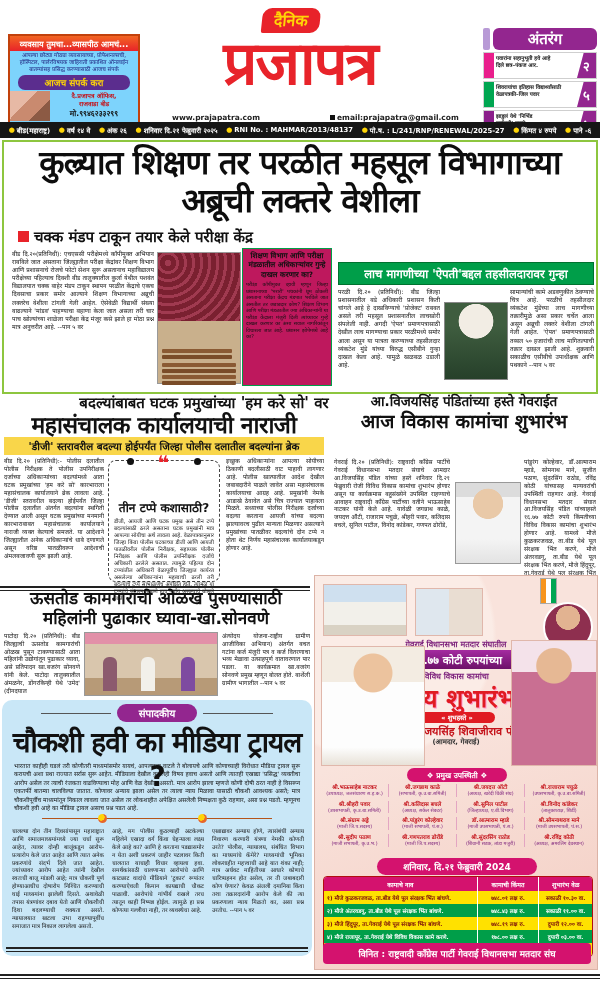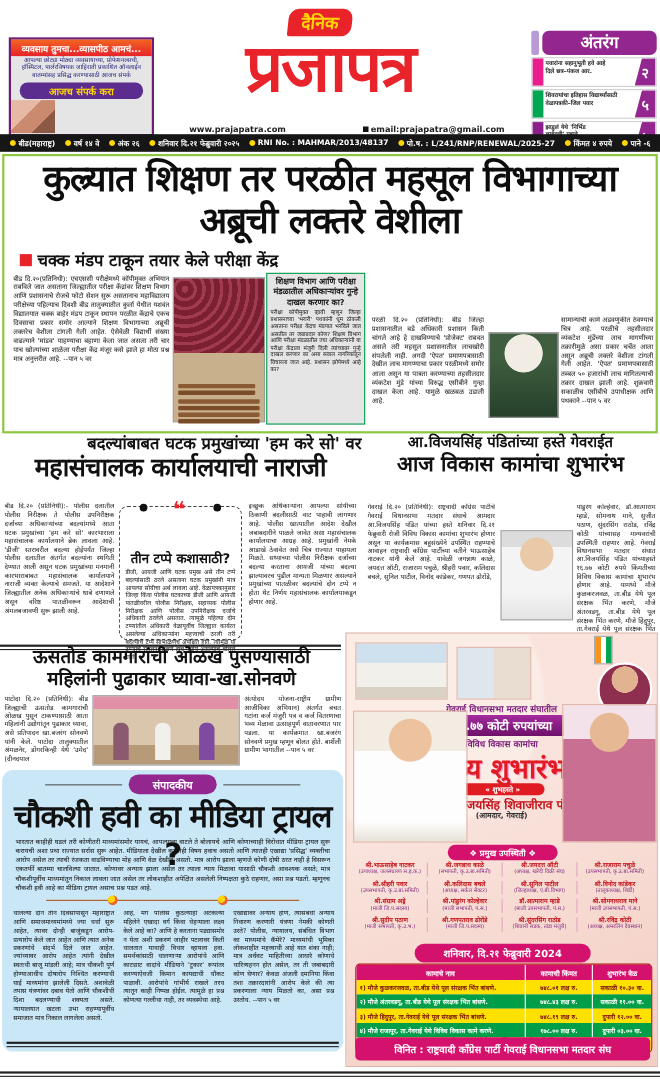--- a/index.html
+++ b/index.html
@@ -2,21 +2,21 @@
 <html><head>
 <meta charset="utf-8">
 <style>
   html,body{margin:0;padding:0;background:#e9e9e9;}
   .page{position:relative;width:600px;height:982px;background:#fff;overflow:hidden;
         font-family:"DejaVu Sans",sans-serif;color:#111;}
   .abs{position:absolute;}
   .j{text-align:justify;}
 
   
-  .mh-ad{left:8px;top:34px;width:128px;height:86px;border:2px solid #701a75;background:#e5e5e5;font-size:6px;}
+  .mh-ad{left:8px;top:34px;width:128px;height:86px;border:2px solid #c2410c;background:#7dd3fc;font-size:6px;}
   .mh-ad-title{background:linear-gradient(#f26522,#e8232a);color:#fff;font-weight:bold;font-size:8px;text-align:center;padding:2px 1px;}
   .mh-ad-lines{color:#1a1a7a;text-align:center;line-height:1.25;padding:1px 2px;font-size:5.6px;}
   .mh-ad-cta{background:#5b2d8e;color:#ffd506;font-weight:bold;font-size:9px;text-align:center;border-radius:7px;margin:1px 8px;padding:1px 0;}
   .mh-ad-bot{display:flex;align-items:stretch;}
   .mh-ad-photo{width:40px;height:30px;background:linear-gradient(135deg,#e7b9a5 0 40%,#c98a6f 40% 70%,#8c5a44 70%);}
   .mh-ad-contact{flex:1;text-align:center;color:#c41118;font-weight:bold;font-size:6.4px;line-height:1.3;padding-top:1px;}
   .mh-ad-phone{color:#111;font-size:7.5px;}
   .dainik{left:262px;top:8px;background:#e8232a;color:#ffd506;font-weight:bold;font-size:16px;padding:1px 12px 2px;border-radius:9px 9px 9px 2px;transform:skewX(-6deg);}
   .paper-title{left:140px;top:24px;width:320px;text-align:center;font-size:60px;line-height:1.3;font-weight:900;color:#e8232a;letter-spacing:-2px;}
   .site{top:113px;font-size:7.5px;font-weight:bold;color:#222;}
@@ -38,21 +38,21 @@
   .lead{left:2px;top:140px;width:592px;height:250px;border:2.5px solid #8dc63f;background:#fff;}
   .lead-h{left:6px;top:2px;width:580px;font-size:33px;line-height:1.14;font-weight:900;text-align:center;color:#0d0d0d;letter-spacing:-1px;}
   .lead-sub{left:14px;top:84px;font-size:15px;font-weight:900;display:flex;align-items:center;gap:5px;}
   .red-sq{display:inline-block;width:11px;height:11px;background:#e8232a;}
   .lead-body{left:8px;top:108px;width:142px;height:136px;font-size:6.1px;line-height:1.33;overflow:hidden;}
   .lead-photo{left:153px;top:110px;width:82px;height:130px;background:
       linear-gradient(180deg, rgba(0,0,0,0) 0 52%, #c9b08c 52% 100%),
       repeating-radial-gradient(circle at 10px 10px,#a03a50 0 3px,#7a2030 3px 8px);
       border:1px solid #999;}
   .bench{position:absolute;left:4px;background:#8a5a33;height:4px;border-radius:1px;box-shadow:0 6px 0 #7a4c28;}
-  .gbox{left:238px;top:106px;width:90px;height:138px;border:1.5px solid #009e49;background:#e5e5e5;padding:2px 3px;box-sizing:border-box;}
+  .gbox{left:238px;top:106px;width:90px;height:138px;border:1.5px solid #009e49;background:#be185d;padding:2px 3px;box-sizing:border-box;}
   .gbox-t{font-size:7.3px;font-weight:900;text-align:center;line-height:1.3;color:#111;}
   .gbox-b{font-size:5px;line-height:1.3;margin-top:2px;}
   .lr-head{left:334px;top:120px;width:256px;background:#009e49;border:1px solid #00722f;color:#fff;font-size:11.5px;font-weight:900;text-align:center;padding:3px 0;box-sizing:border-box;}
   .lr-col{top:146px;height:98px;font-size:6.1px;line-height:1.33;overflow:hidden;}
   .lr-photo{left:440px;top:160px;width:62px;height:76px;background:
       radial-gradient(circle at 50% 24%, #f2ede4 0 26%, rgba(0,0,0,0) 27%),
       linear-gradient(180deg,#3f5d3f 0 30%,#26402a 100%);border:1px solid #888;}
 
   
   .s2l-h1{left:0;top:392px;width:328px;font-size:15px;font-weight:900;text-align:center;margin-left:40px;}
@@ -140,20 +140,25 @@
 <body>
 
 <div class="page">
 
   <div class="abs mh-ad">
     <div class="mh-ad-title">व्यवसाय तुमचा...व्यासपीठ आमचं...</div>
     <div class="mh-ad-lines">आपल्या छोट्या मोठ्या व्यवसायाच्या, प्रोफेशनल्सची, हॉस्पिटल, पार्लरविषयक जाहिराती प्रकाशित ऑनलाईन बातम्यांसह प्रसिद्ध करण्यासाठी आजच संपर्क</div>
     <div class="mh-ad-cta">आजच संपर्क करा</div>
     <div class="mh-ad-bot">
       <div class="mh-ad-photo"></div>
+      <div class="mh-ad-contact">
+        <div style="white-space:pre-line">दै.प्रजापत्र ऑफिस,
+राजवाडा बीड</div>
+        <div class="mh-ad-phone">मो.९९४६२३३२९९</div>
+      </div>
     </div>
   </div>
 
   <div class="abs dainik">दैनिक</div>
   <div class="abs paper-title">प्रजापत्र</div>
   <div class="abs site" style="left:172px;">www.prajapatra.com</div>
   <div class="abs site" style="left:330px;">
     <span class="email-dot"></span><span>email:prajapatra@gmail.com</span>
   </div>
 
@@ -230,27 +235,29 @@
       <span class="bench" style="bottom:30px;width:70px;"></span>
       <span class="bench" style="bottom:16px;width:74px;"></span>
       <span class="bench" style="bottom:4px;width:74px;"></span>
     </div>
 
     <div class="abs gbox">
       <div class="gbox-t">शिक्षण विभाग आणि परीक्षा मंडळातील अधिकाऱ्यांवर गुन्हे दाखल करणार का?</div>
       <div class="gbox-b j">परीक्षा कॉपीमुक्त व्हावी म्हणून जिल्हा प्रशासनाच्या 'भरारी' पथकांनी धूम ठोकली असताना परीक्षा केंद्रच मंडपात भरविले जात असतील तर जबाबदार कोण? शिक्षण विभाग आणि परीक्षा मंडळातील ज्या अधिकाऱ्यांनी या परीक्षा केंद्राला मंजुरी दिली त्यांच्यावर गुन्हे दाखल करणार का असा सवाल नागरिकांतून विचारला जात आहे. प्रशासन झोपेमध्ये आहे का?</div>
     </div>
 
+    <div class="abs lr-head">लाच मागणीच्या 'ऐपती'बद्दल तहसीलदारावर गुन्हा</div>
     <div class="abs lr-col j" style="left:334px;width:102px;">परळी दि.२० (प्रतिनिधी): बीड जिल्हा प्रशासनातील बडे अधिकारी प्रशासन किती चांगले आहे हे दाखविण्याचे 'प्रोजेक्ट' राबवत असले तरी महसूल प्रशासनातील लाचखोरी संपलेली नाही. अगदी 'ऐपत' प्रमाणपत्रासाठी देखील लाच मागण्याचा प्रकार परळीमध्ये समोर आला असून या पात्रता करण्याच्या तहसीलदार व्यंकटेश मुंडे यांच्या विरुद्ध एसीबीने गुन्हा दाखल केला आहे. यामुळे खळबळ उडाली आहे.</div>
     <div class="abs lr-photo"></div>
     <div class="abs lr-col j" style="left:506px;width:84px;">सामान्यांची कामे अडवणुकीत ठेवण्याचे चित्र आहे. परळीचे तहसीलदार व्यंकटेश मुंडेंच्या लाच मागणीच्या तक्रारीमुळे असा प्रकार चर्चेत आला असून अब्रूची लक्तरे वेशीला टांगली गेली आहेत. 'ऐपत' प्रमाणपत्रासाठी तब्बल ५० हजारांची लाच मागितल्याची तक्रार दाखल झाली आहे. शुक्रवारी सकाळीच एसीबीचे उपाधीक्षक आणि पथकाने   --पान ५ वर</div>
   </div>
 
   <div class="abs s2l-h1">बदल्यांबाबत घटक प्रमुखांच्या 'हम करे सो' वर</div>
   <div class="abs s2l-h2">महासंचालक कार्यालयाची नाराजी</div>
+  <div class="abs s2l-strip">'डीजी' स्तरावरील बदल्या होईपर्यंत जिल्हा पोलीस दलातील बदल्यांना ब्रेक</div>
   <div class="abs s2col j" style="left:4px;width:100px;">बीड दि.२० (प्रतिनिधी):- पोलीस दलातील पोलीस निरीक्षक ते पोलीस उपनिरीक्षक दर्जाच्या अधिकाऱ्यांच्या बदल्यांमध्ये आता घटक प्रमुखांच्या 'हम करे सो' कारभाराला महासंचालक कार्यालयाने ब्रेक लावला आहे. 'डीजी' स्तरावरील बदल्या होईपर्यंत जिल्हा पोलीस दलातील अंतर्गत बदल्यांना स्थगिती देण्यात आली असून घटक प्रमुखांच्या मनमानी कारभाराबाबत महासंचालक कार्यालयाने नाराजी व्यक्त केल्याचे समजते. या आदेशाने जिल्ह्यातील अनेक अधिकाऱ्यांचे धाबे दणाणले असून वरिष्ठ पातळीवरून आदेशाची अंमलबजावणी सुरू झाली आहे.</div>
   <div class="abs qbox">
     <div class="qmark">❝</div>
     <span class="qdots" style="left:18px;"></span>
     <span class="qdots" style="right:18px;"></span>
     <div class="q-t">तीन टप्पे कशासाठी?</div>
     <div class="q-b">डीजी, आयजी आणि घटक प्रमुख असे तीन टप्पे बदल्यांसाठी ठरले असताना घटक प्रमुखांनी मात्र आपल्या सोयीचा अर्थ लावला आहे. वेळापत्रकानुसार जिल्हा किंवा पोलीस घटकाच्या डीजी आणि आयजी पातळीवरील पोलीस निरीक्षक, सहाय्यक पोलीस निरीक्षक आणि पोलीस उपनिरीक्षक दर्जाचे अधिकारी ठरलेले असतात. त्यामुळे पहिल्या दोन टप्प्यांतील अधिकारी वेळापूर्वीच जिल्ह्यात कार्यरत असलेल्या अधिकाऱ्यांना महत्त्वाची ठरली तरी बदल्यांचे टप्पे सांभाळणेच अपेक्षित होते. त्यामुळे या टप्प्यांचे संतुलन पाळणे हाच पर्याय असल्याचे बोलले जाते.</div>
   </div>
   <div class="abs s2col j" style="left:226px;width:98px;">इच्छुक अधिकाऱ्यांना आपल्या सोयीच्या ठिकाणी बदलीसाठी वाट पाहावी लागणार आहे. पोलीस खात्यातील आदेश देखील जबाबदारीने पाळले जावेत असा महासंचालक कार्यालयाचा आग्रह आहे. प्रमुखांनी नेमके आडाखे ठेवावेत असे चित्र राज्यात पाहायला मिळते. सध्याच्या पोलीस निरीक्षक दर्जाच्या बदल्या करताना आयजी यांच्या बदल्या झाल्यावरच पुढील मान्यता मिळणार असल्याने प्रमुखांच्या पातळीवर बदल्यांचे दोन टप्पे न होता थेट निर्णय महासंचालक कार्यालयाकडून होणार आहे.</div>
 

